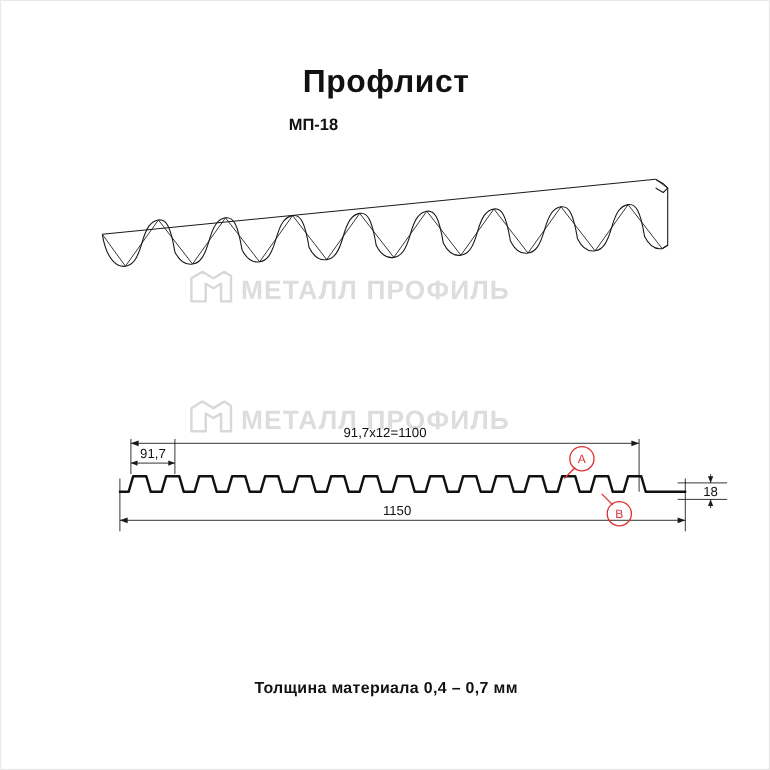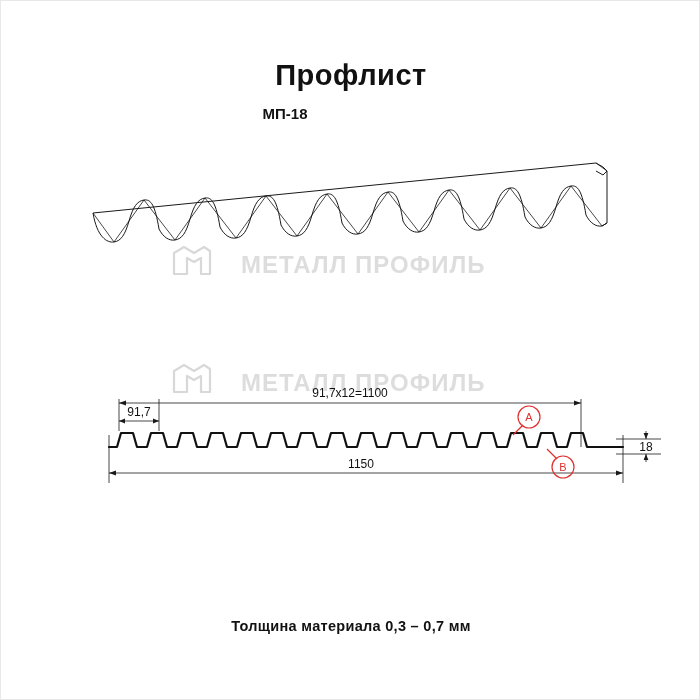--- a/index.html
+++ b/index.html
@@ -70,21 +70,20 @@
   }
   .wm {
     position: absolute;
     font-family: "Liberation Sans", sans-serif;
     font-weight: bold;
     color: #d8d8d8;
     opacity: 0.85;
     white-space: nowrap;
     pointer-events: none;
     user-select: none;
-    margin-left: 22px;
   }
   .wm1 {
     top: 250px;
     left: 218px;
     font-size: 24px;
     letter-spacing: 1px;
   }
   .wm2 {
     top: 368px;
     left: 218px;
@@ -260,15 +259,15 @@
       </g>
       <g>
         <circle class="callout" cx="502" cy="98" r="11"></circle>
         <path class="callout" d="M 496 90 L 486 80"></path>
         <text class="callout-txt" x="502" y="102" text-anchor="middle">B</text>
       </g>
 
     </svg>
   </div>
 
-  <div class="footer">Толщина материала 0,3 – 0,7 мм</div>
+  <div class="footer">Толщина материала 0,4 – 0,7 мм</div>
 
 </div>
 
 </body></html>

